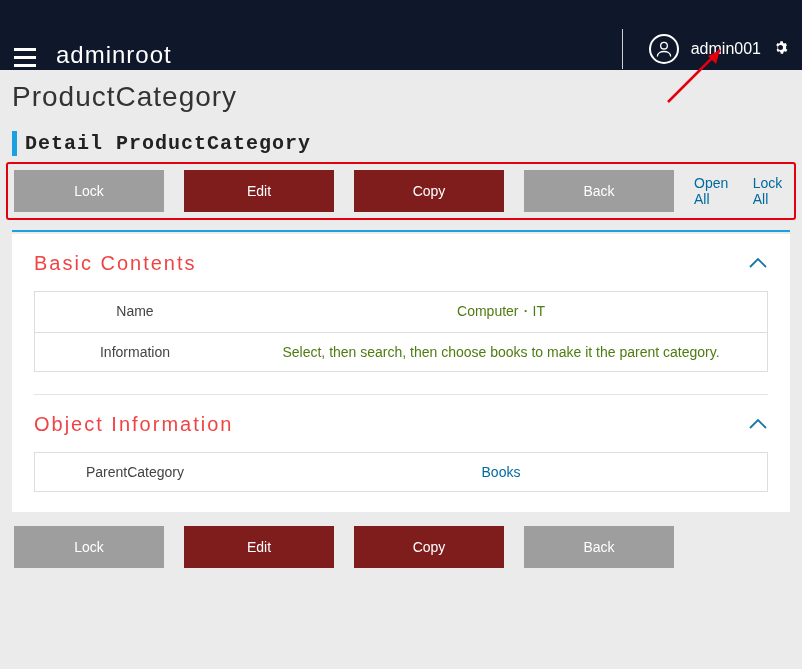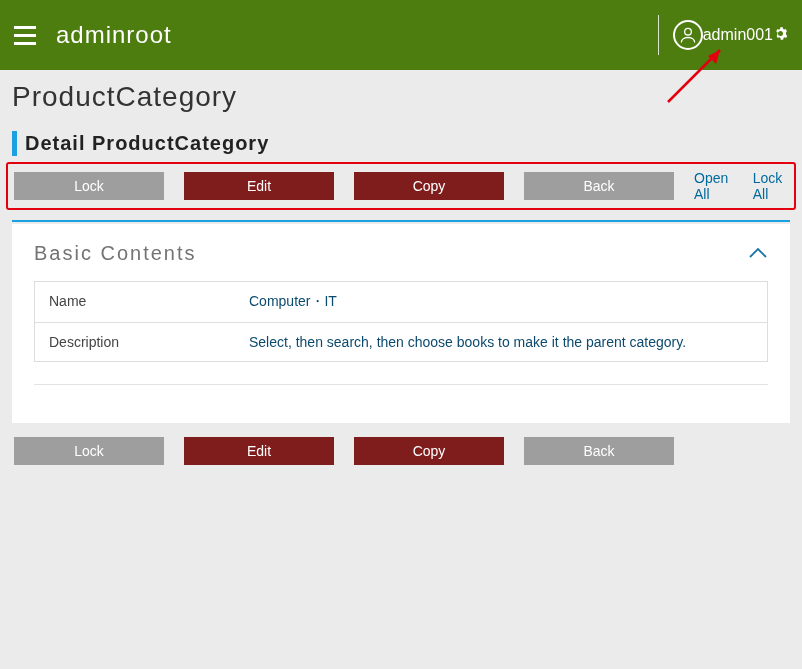--- a/index.html
+++ b/index.html
@@ -5,25 +5,25 @@
   * { box-sizing: border-box; margin: 0; padding: 0; }
   body {
     font-family: "Segoe UI", Arial, sans-serif;
     background: #ebebeb;
     width: 802px;
     height: 669px;
     overflow: hidden;
     position: relative;
   }
   .header {
-    background: #4d7c0f;
+    background: #0f172a;
     height: 70px;
     display: flex;
-    align-items: center;
-    padding: 15px 14px;
+    align-items: flex-end;
+    padding: 1px 14px;
     color: #fff;
   }
   .hamburger {
     display: flex;
     flex-direction: column;
     justify-content: center;
     gap: 5px;
     width: 24px;
     height: 24px;
     cursor: pointer;
@@ -37,20 +37,21 @@
   .app-title {
     margin-left: 18px;
     font-size: 24px;
     font-weight: 300;
     letter-spacing: 1px;
   }
   .header-right {
     margin-left: auto;
     display: flex;
     align-items: center;
+    gap: 12px;
   }
   .divider-v {
     width: 1px;
     height: 40px;
     background: rgba(255,255,255,0.8);
     margin-right: 14px;
   }
   .avatar {
     width: 30px;
     height: 30px;
@@ -74,20 +75,21 @@
   .page-title {
     font-size: 28px;
     font-weight: 300;
     color: #333;
     letter-spacing: 1px;
   }
   .section-title-row {
     display: flex;
     align-items: center;
     margin-top: 18px;
+    font-family: Liberation Mono, monospace;
   }
   .section-accent {
     width: 5px;
     height: 25px;
     background: #1ba1e2;
     margin-right: 8px;
   }
   .section-title {
     font-size: 20px;
     font-weight: 600;
@@ -102,21 +104,21 @@
     padding: 6px 6px;
     display: flex;
     align-items: center;
     gap: 20px;
     position: relative;
     margin-left: -6px;
     margin-right: -6px;
   }
   .btn {
     flex: 0 0 150px;
-    height: 28px;
+    height: 42px;
     display: flex;
     align-items: center;
     justify-content: center;
     color: #fff;
     font-size: 14px;
     cursor: pointer;
     border: none;
     font-family: inherit;
   }
   .btn.gray { background: #9e9e9e; }
@@ -138,50 +140,51 @@
     background: #fff;
     margin-top: 2px;
     padding: 18px 22px 20px 22px;
   }
   .panel-section {
     position: relative;
   }
   .panel-heading {
     font-size: 20px;
     font-weight: 300;
-    color: #737373;
+    color: #ef4444;
     letter-spacing: 2px;
   }
   .chevron {
     position: absolute;
     right: 0;
     top: 4px;
     cursor: pointer;
   }
   .panel-table {
     border: 1px solid #ddd;
     margin-top: 16px;
     width: 100%;
   }
   .panel-row {
     display: flex;
     border-bottom: 1px solid #ddd;
+    text-align: center;
   }
   .panel-row:last-child { border-bottom: none; }
   .panel-label {
     width: 200px;
     padding: 11px 14px;
     font-size: 14px;
     color: #444;
   }
   .panel-value {
     flex: 1;
     padding: 11px 14px;
     font-size: 14px;
-    color: #0c4a6e;
+    color: #4d7c0f;
   }
   .panel-value.link-val { color: #006a9e; }
   .section-hr {
     height: 1px;
     background: #e3e3e3;
     margin: 22px 0 18px 0;
   }
 
   .bottom-toolbar {
     display: flex;
@@ -256,28 +259,42 @@
         <svg width="20" height="14" viewBox="0 0 20 14" fill="none" stroke="#1976a8" stroke-width="1.8">
           <polyline points="2,11 10,3 18,11"></polyline>
         </svg>
       </div>
       <div class="panel-table">
         <div class="panel-row">
           <div class="panel-label">Name</div>
           <div class="panel-value">Computer・IT</div>
         </div>
         <div class="panel-row">
-          <div class="panel-label">Description</div>
+          <div class="panel-label">Information</div>
           <div class="panel-value">Select, then search, then choose books to make it the parent category.</div>
         </div>
       </div>
     </div>
 
     <div class="section-hr"></div>
 
+    <div class="panel-section">
+      <div class="panel-heading">Object Information</div>
+      <div class="chevron">
+        <svg width="20" height="14" viewBox="0 0 20 14" fill="none" stroke="#1976a8" stroke-width="1.8">
+          <polyline points="2,11 10,3 18,11"></polyline>
+        </svg>
+      </div>
+      <div class="panel-table">
+        <div class="panel-row">
+          <div class="panel-label">ParentCategory</div>
+          <div class="panel-value link-val">Books</div>
+        </div>
+      </div>
+    </div>
 
   </div>
 
   <div class="bottom-toolbar">
     <button class="btn gray">Lock</button>
     <button class="btn blue">Edit</button>
     <button class="btn blue">Copy</button>
     <button class="btn gray">Back</button>
   </div>
 

